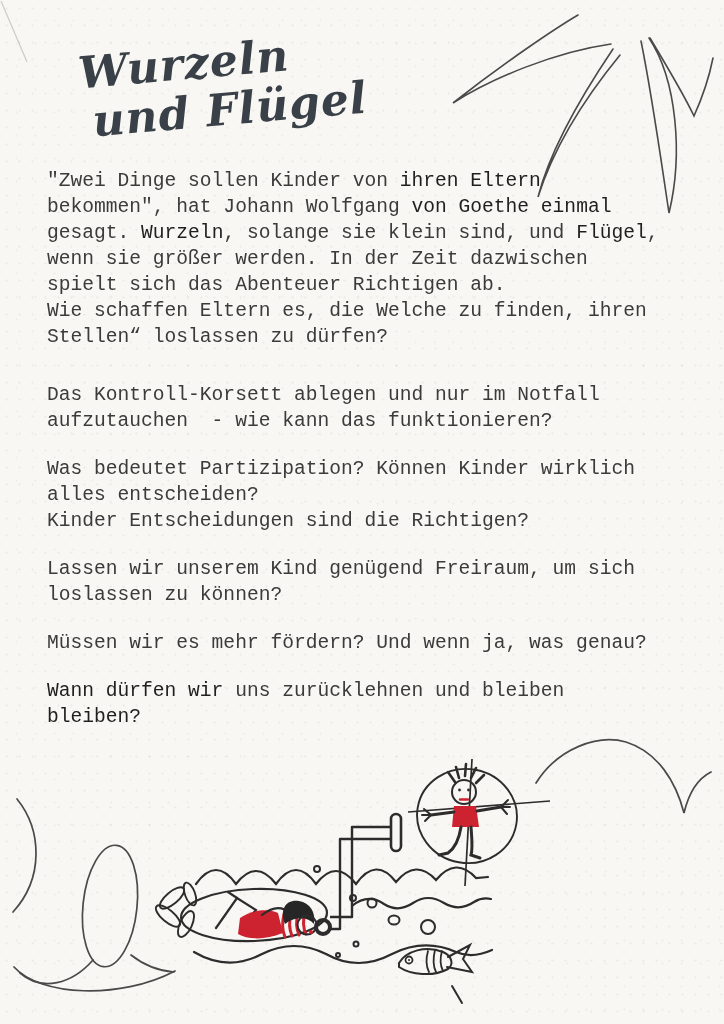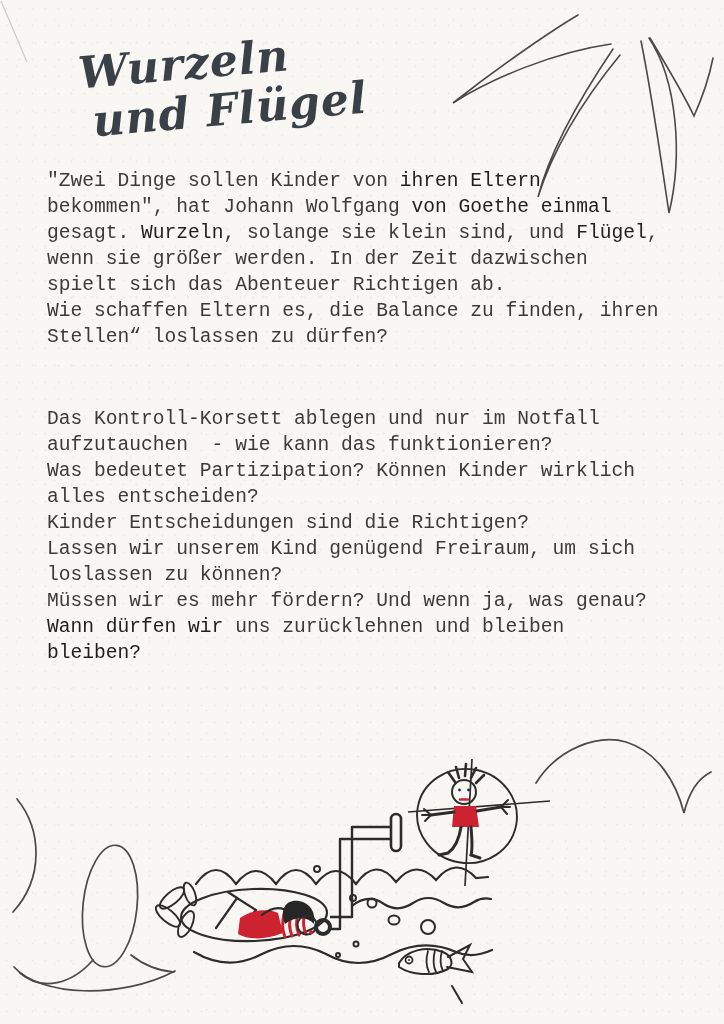--- a/index.html
+++ b/index.html
@@ -34,43 +34,43 @@
   .title .l2{margin-left:10px;}
   .body-text{
     position:absolute;left:47px;top:168px;width:665px;
     font-size:19.6px;line-height:26px;
     color:var(--text,#3b3b3b);
     z-index:2;
   }
   .body-text .line{white-space:pre;}
   .body-text .b{font-weight:normal;color:var(--text_bold,#1f1f1f);}
   .para{margin:0;}
-  .para + .para{}
-  .para:nth-child(2){margin-top:56px;}
+  .para + .para{margin-top:22px;}
+  .para:nth-child(2){margin-top:32px;}
   .art{position:absolute;left:0;top:0;z-index:1;}
   .art path,.art circle,.art ellipse,.art line,.art rect{vector-effect:non-scaling-stroke;}
 </style>
 </head>
 <body>
 
 <div class="page">
 
   <div class="title">
     <div class="l1">Wurzeln</div>
     <div class="l2">und Flügel</div>
   </div>
 
   <div class="body-text">
       <div class="para">
         <div class="line"><span>"Zwei Dinge sollen Kinder von </span><span class="b">ihren Eltern</span></div>
         <div class="line"><span>bekommen", hat Johann Wolfgang </span><span class="b">von Goethe einmal</span></div>
         <div class="line"><span>gesagt. </span><span class="b">Wurzeln</span><span>, solange sie klein sind, und </span><span class="b">Flügel</span><span>,</span></div>
         <div class="line"><span>wenn sie größer werden. In der Zeit dazwischen</span></div>
         <div class="line"><span>spielt sich das Abenteuer Richtigen ab.</span></div>
-        <div class="line"><span>Wie schaffen Eltern es, die Balance zu finden, ihren</span></div>
+        <div class="line"><span>Wie schaffen Eltern es, die Welche zu finden, ihren</span></div>
         <div class="line"><span>Stellen“ loslassen zu dürfen?</span></div>
       </div>
       <div class="para">
         <div class="line"><span>Das Kontroll-Korsett ablegen und nur im Notfall</span></div>
         <div class="line"><span>aufzutauchen  - wie kann das funktionieren?</span></div>
       </div>
       <div class="para">
         <div class="line"><span>Was bedeutet Partizipation? Können Kinder wirklich</span></div>
         <div class="line"><span>alles entscheiden?</span></div>
         <div class="line"><span>Kinder Entscheidungen sind die Richtigen?</span></div>

